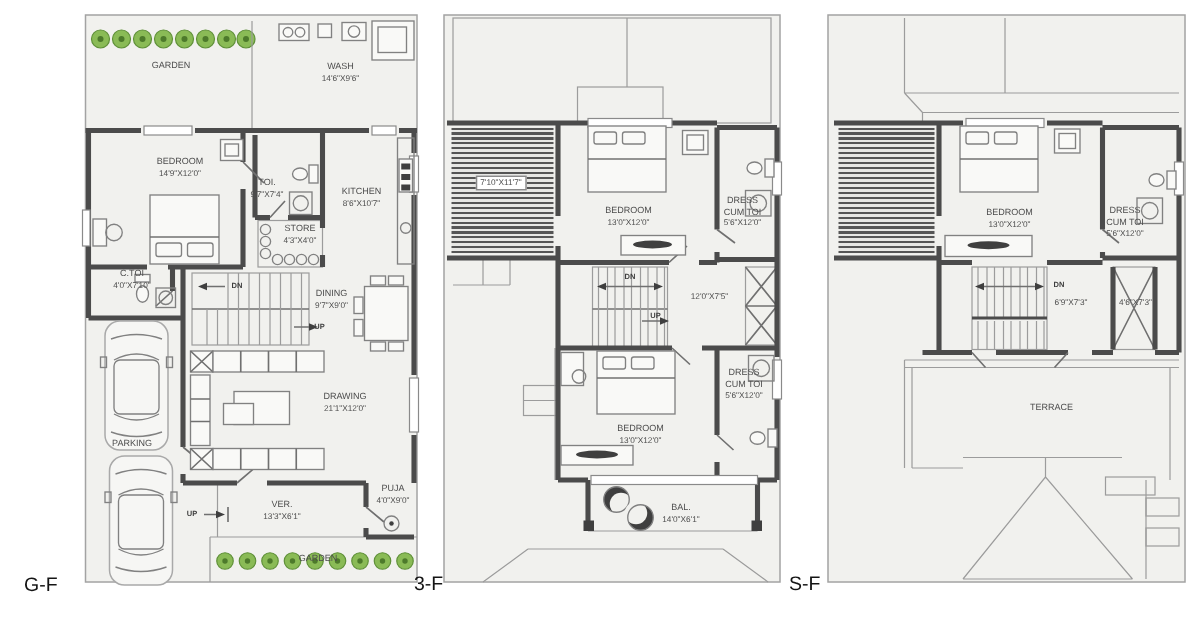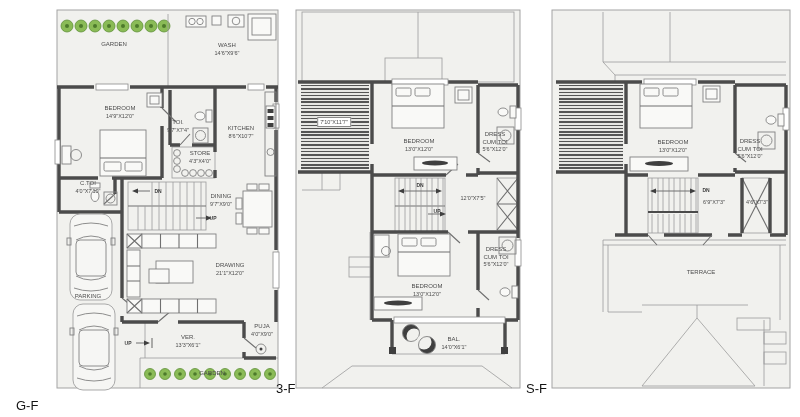--- a/index.html
+++ b/index.html
@@ -381,21 +381,21 @@
       <div>VER.</div>
       <div class="dim">13'3"X6'1"</div>
     </div>
 <div class="lbl" style="left:262px;top:323px">
       <div>PUJA</div>
       <div class="dim">4'0"X9'0"</div>
     </div>
 <div class="lbl" style="left:212px;top:370px">
       <div>GARDEN</div>
     </div>
-<div class="tag" style="left:16px;top:398px">G-F</div>
+<div class="tag" style="left:16px;top:382px">G-F</div>
 
 <div class="lbl box dimonly" style="left:334px;top:117px">
       <div>7'10"X11'7"</div>
     </div>
 <div class="lbl" style="left:419px;top:138px">
       <div>BEDROOM</div>
       <div class="dim">13'0"X12'0"</div>
     </div>
 <div class="lbl" style="left:495px;top:131px">
       <div>DRESS</div>

